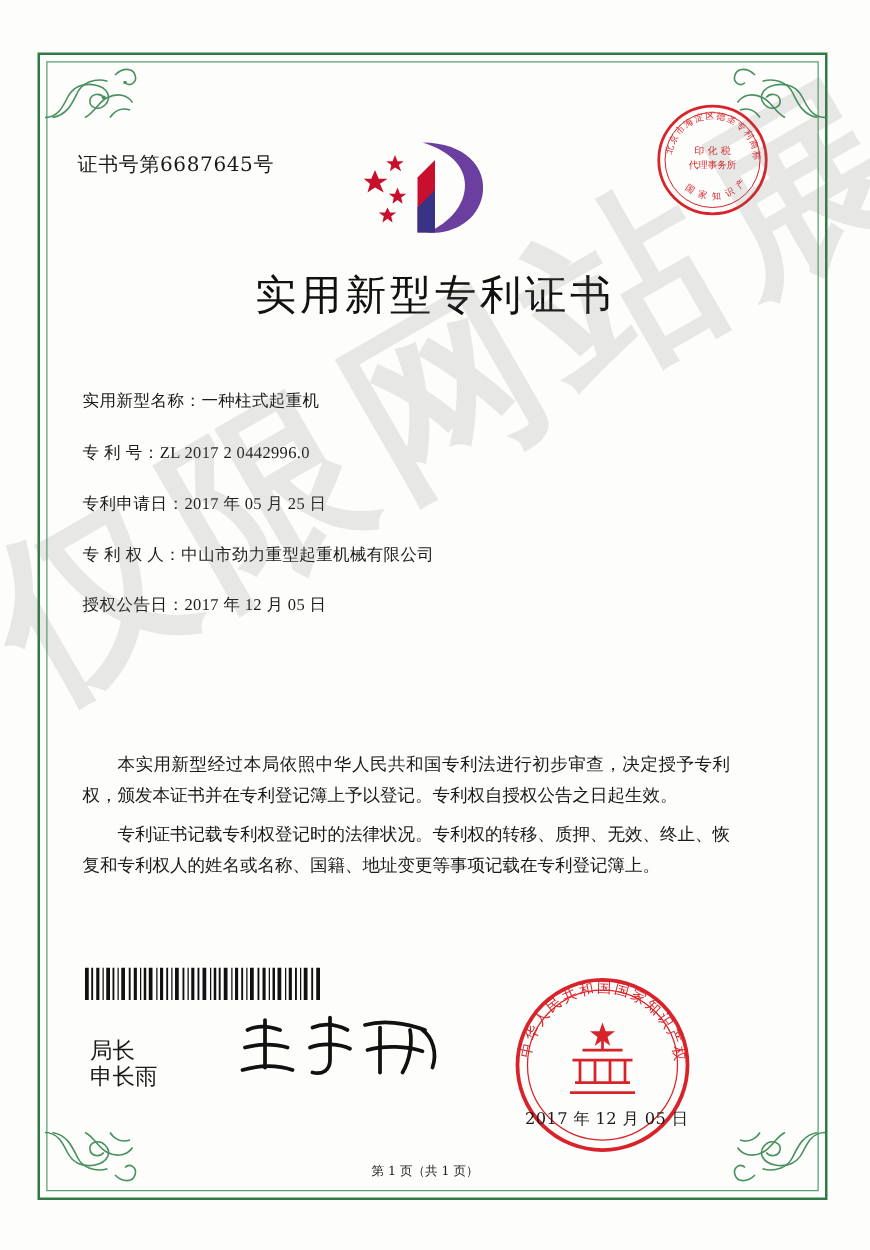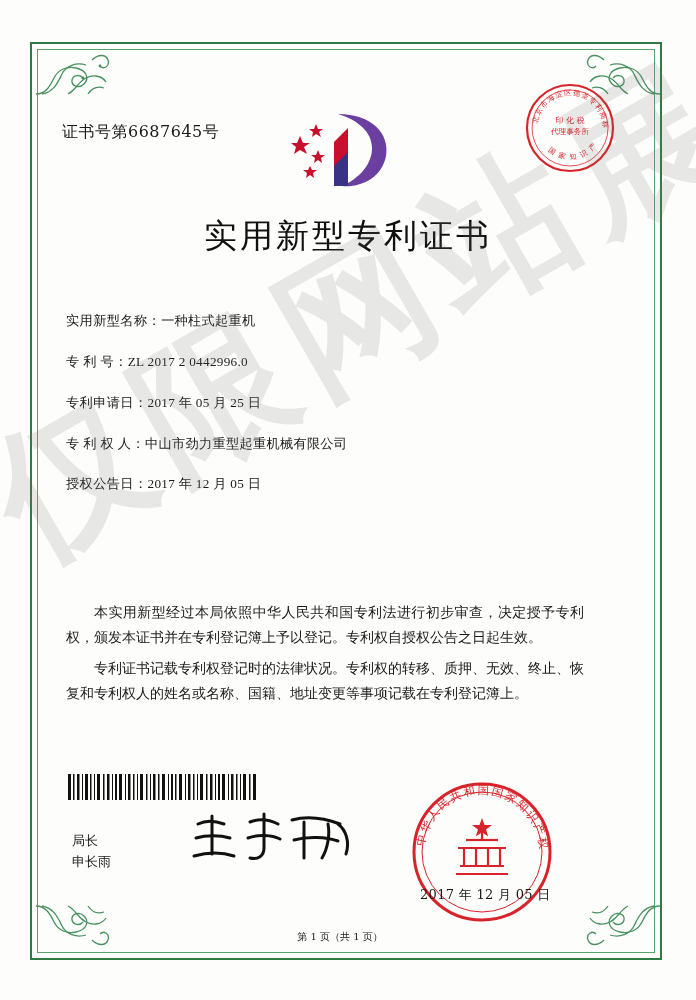--- a/index.html
+++ b/index.html
@@ -124,21 +124,21 @@
     position: absolute;
     left: 68px; top: 774px;
     width: 188px; height: 26px;
   }
   .barcode svg { display:block; }
 
   
   .sign-label {
     position: absolute;
     left: 72px; top: 830px;
-    font-size: 13px;
+    font-size: 18px;
     line-height: 21px;
     color: #1a1a1a;
   }
   .signature {
     position: absolute;
     left: 188px; top: 808px;
     width: 170px; height: 62px;
     color: #111;
   }
   .signature svg { display:block; }

